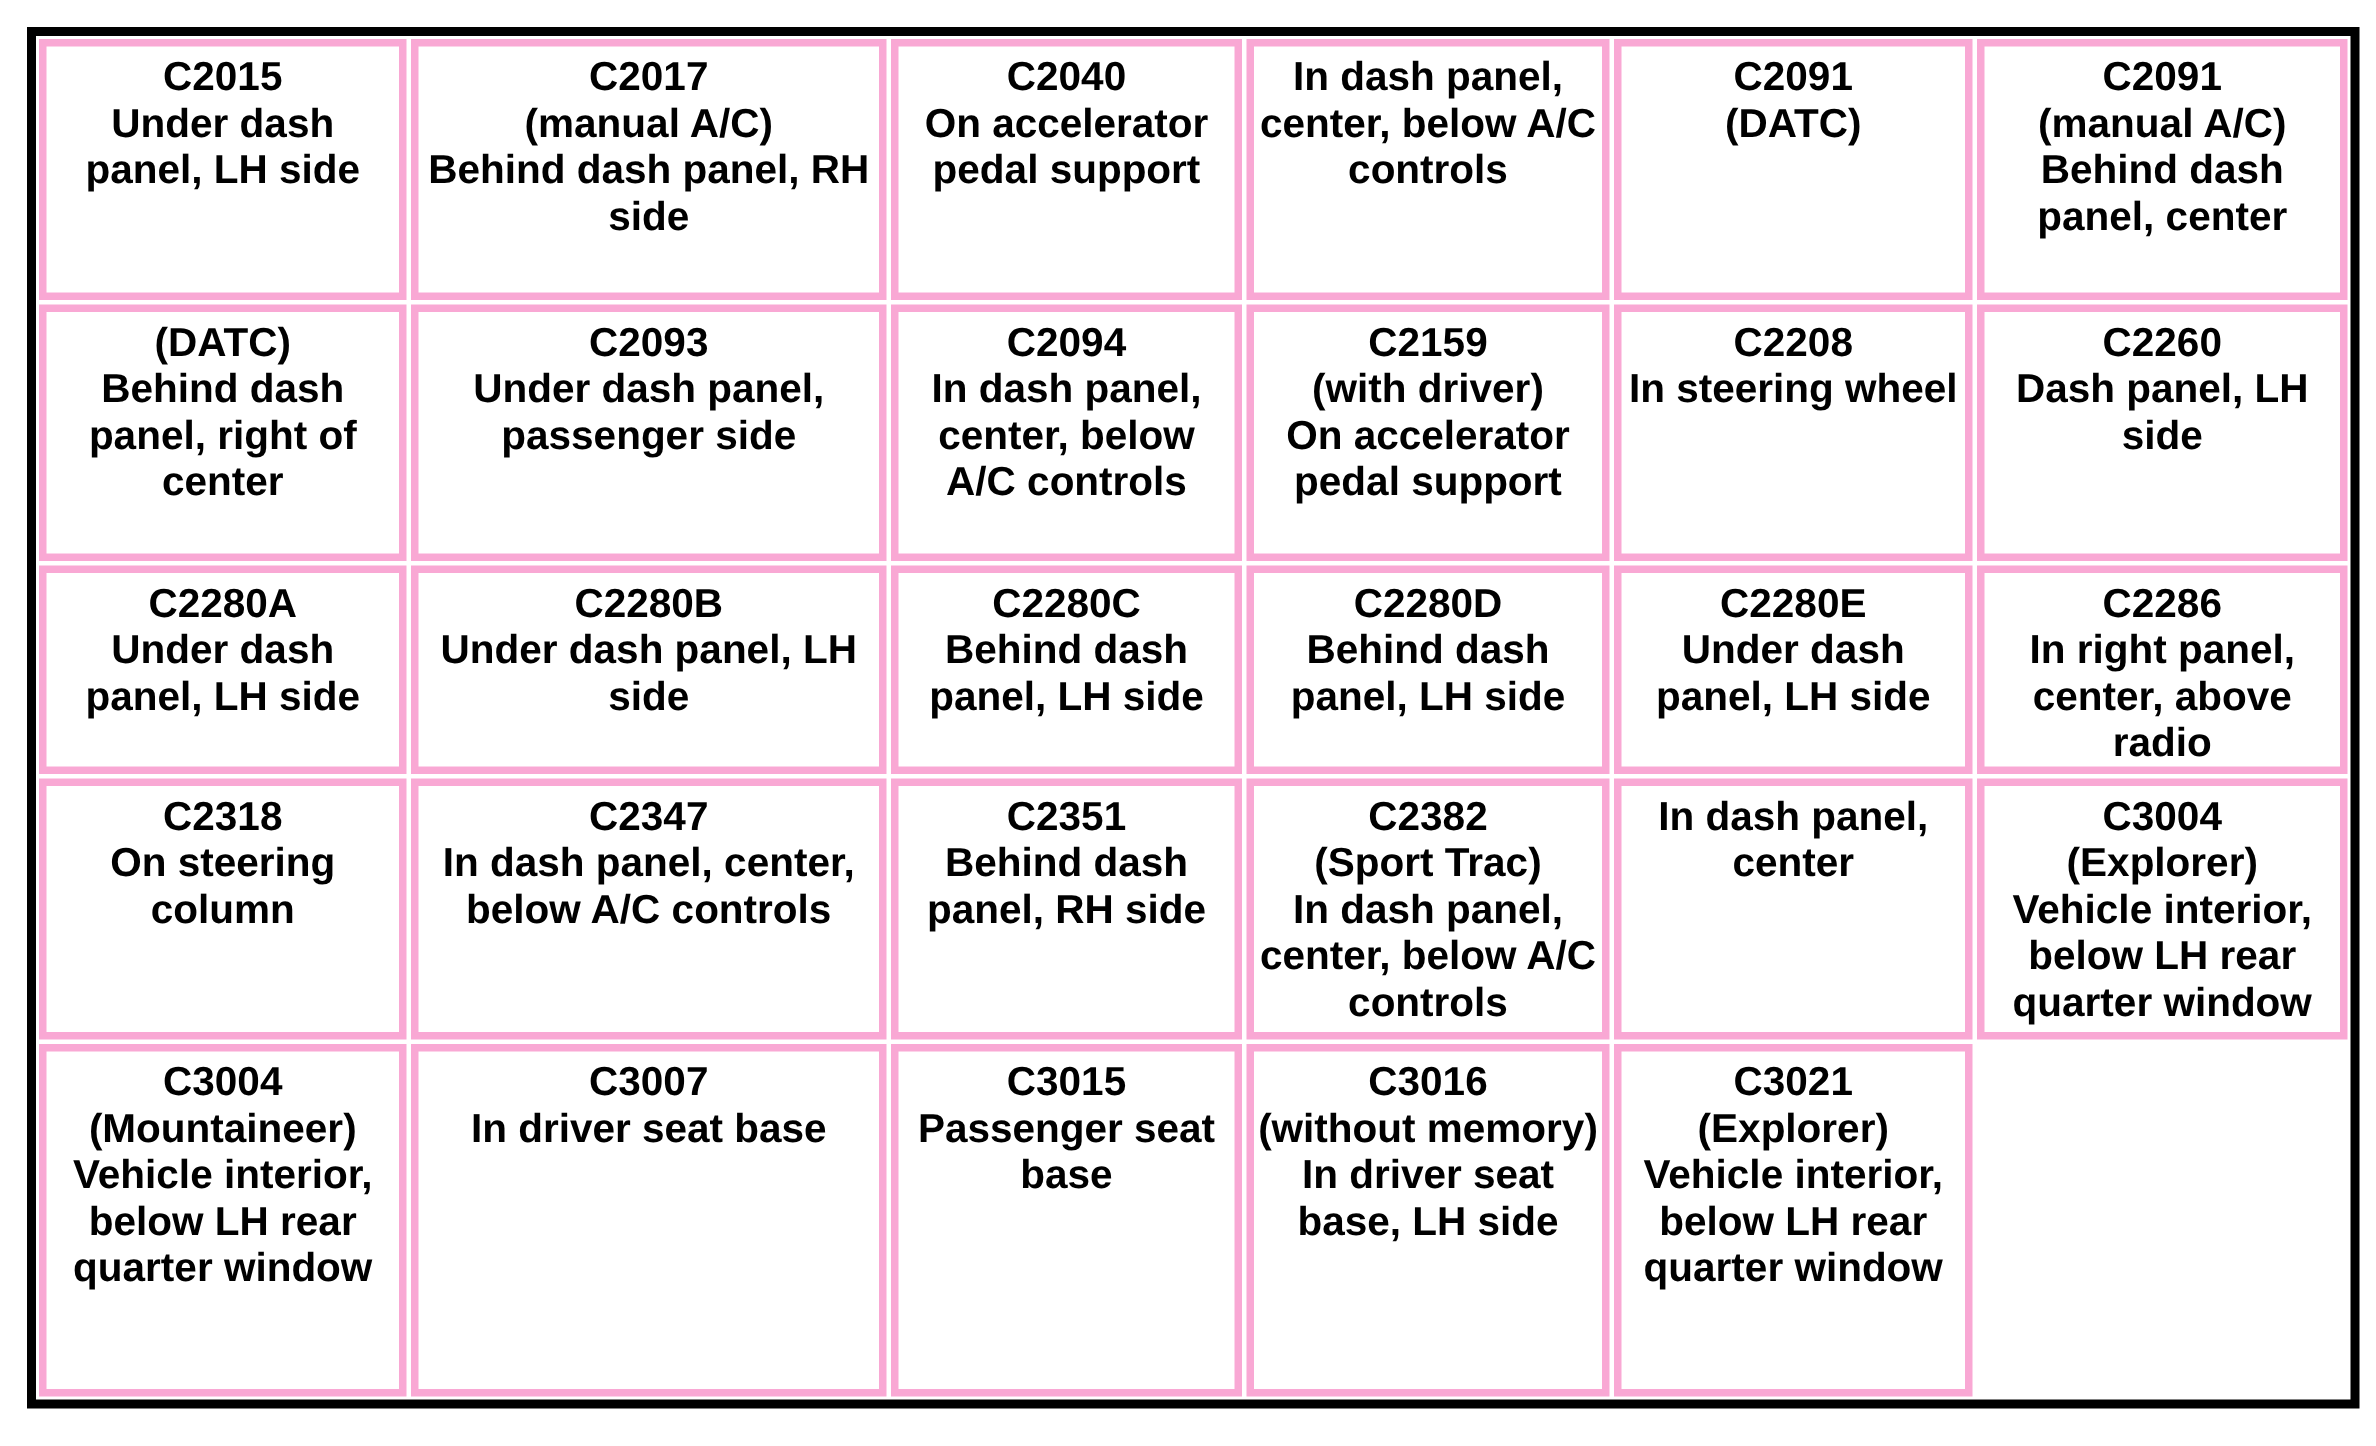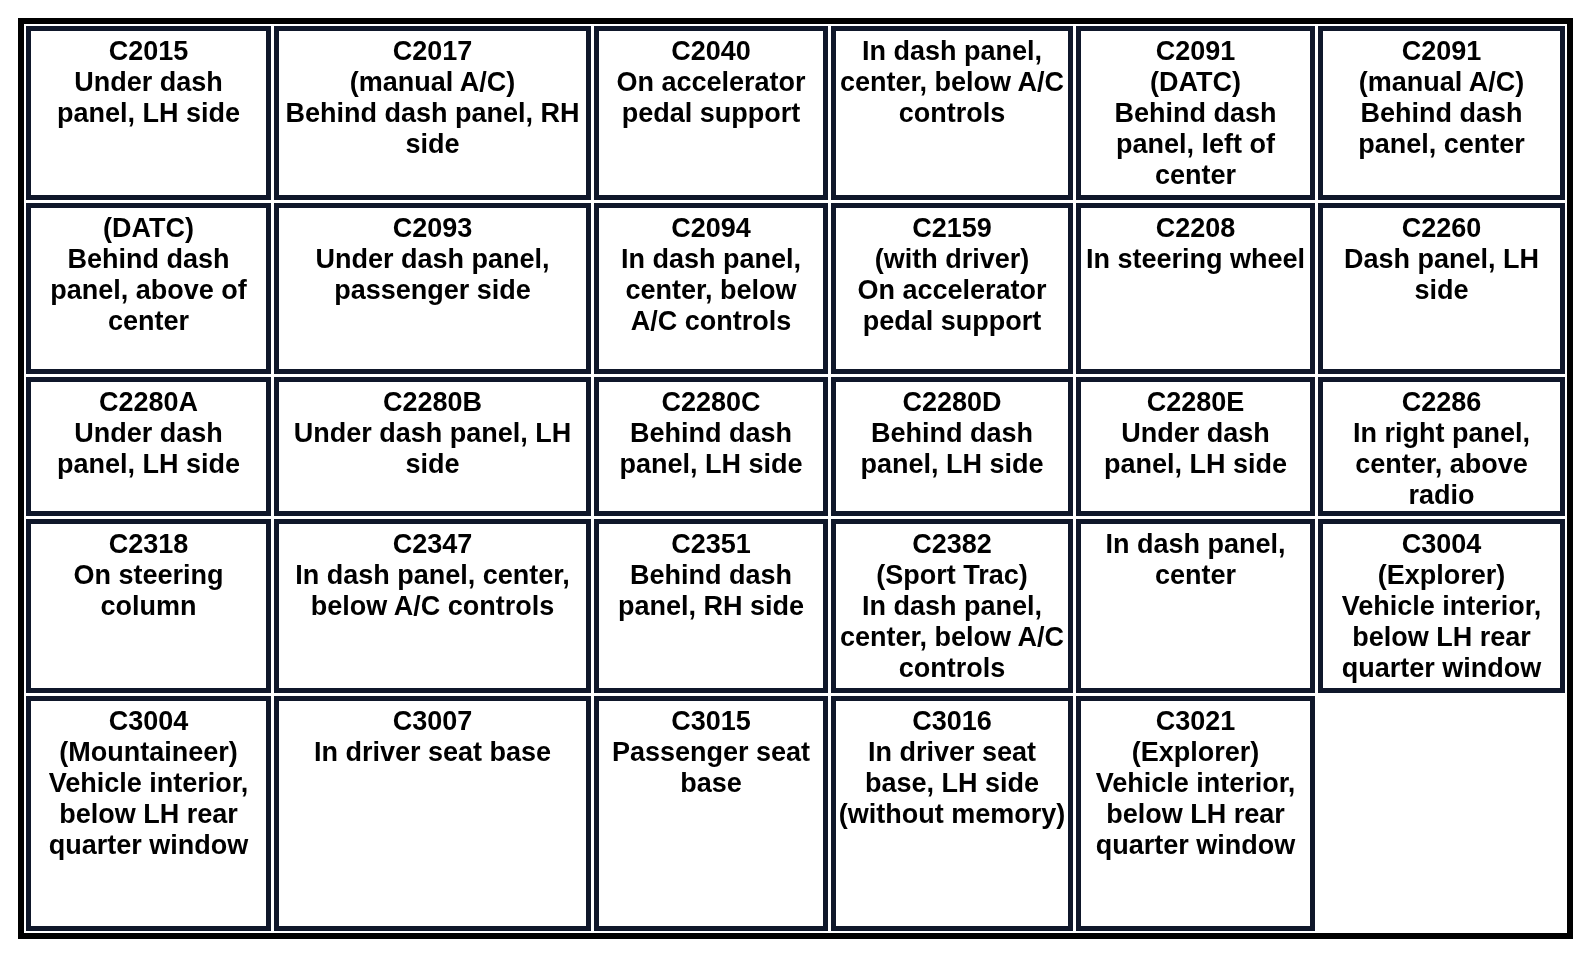--- a/index.html
+++ b/index.html
@@ -20,21 +20,21 @@
     grid-template-columns: 245px 317px 234px 242px 239px 247px;
     grid-template-rows: 174px 171px 139px 174px 235px;
     gap: 3px;
     padding: 2px;
     border: 6px solid #000000;
     margin: 18px 0 0 18px;
     background: #ffffff;
     box-sizing: content-box;
   }
   .cell {
-    border: 5px solid #0f172a;
+    border: 5px solid #f9a8d4;
     box-sizing: border-box;
     background: #ffffff;
     padding: 5px 2px;
     text-align: center;
     font-size: 27px;
     line-height: 31px;
     overflow: hidden;
   }
   .cell div { min-height: 0; }
 </style>
@@ -60,31 +60,30 @@
     <div></div>
     <div>On accelerator pedal support</div>
   </div>
   <div class="cell">
     <div></div>
     <div>In dash panel, center, below A/C controls</div>
   </div>
   <div class="cell">
     <div>C2091</div>
     <div>(DATC)</div>
-    <div>Behind dash panel, left of center</div>
   </div>
   <div class="cell">
     <div>C2091</div>
     <div>(manual A/C)</div>
     <div>Behind dash panel, center</div>
   </div>
 
   <div class="cell">
     <div>(DATC)</div>
-    <div>Behind dash panel, above of center</div>
+    <div>Behind dash panel, right of center</div>
   </div>
   <div class="cell">
     <div>C2093</div>
     <div></div>
     <div>Under dash panel, passenger side</div>
   </div>
   <div class="cell">
     <div>C2094</div>
     <div></div>
     <div>In dash panel, center, below A/C controls</div>
@@ -176,22 +175,22 @@
     <div></div>
     <div>In driver seat base</div>
   </div>
   <div class="cell">
     <div>C3015</div>
     <div></div>
     <div>Passenger seat base</div>
   </div>
   <div class="cell">
     <div>C3016</div>
+    <div>(without memory)</div>
     <div>In driver seat base, LH side</div>
-    <div>(without memory)</div>
   </div>
   <div class="cell">
     <div>C3021</div>
     <div>(Explorer)</div>
     <div>Vehicle interior, below LH rear quarter window</div>
   </div>
 
 </div>
 
 

